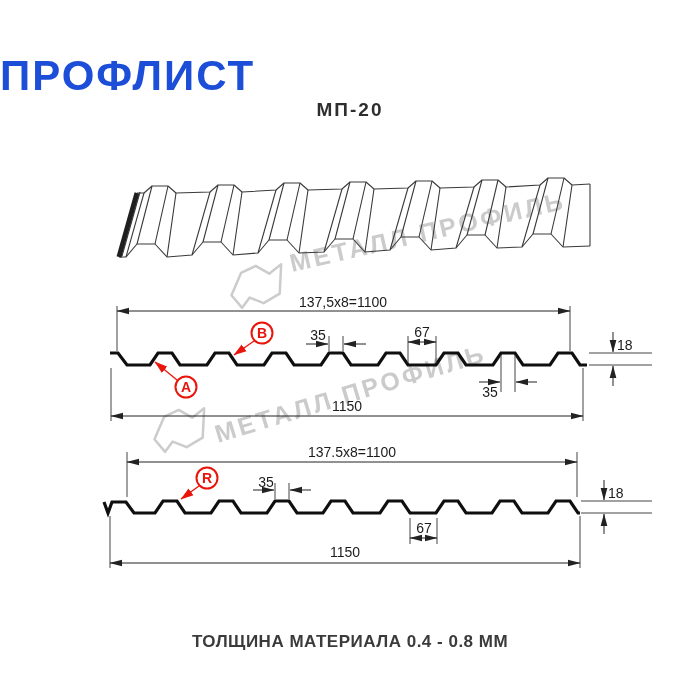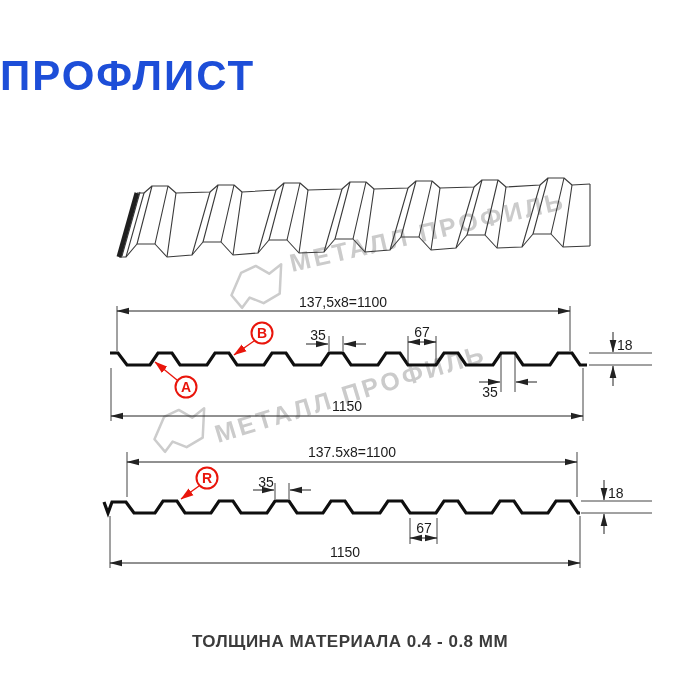--- a/index.html
+++ b/index.html
@@ -22,20 +22,21 @@
   .wm{stroke:#cccccc;stroke-width:2.5;fill:none;stroke-linejoin:round;}
   .wmtxt{font-family:"Liberation Sans",sans-serif;font-size:25px;font-weight:700;
          letter-spacing:3px;fill:#cbcbcb;}
 </style>
 </head>
 <body>
 
 <div class="page">
 
   <div class="title">ПРОФЛИСТ</div>
+  <div class="subtitle">МП-20</div>
 
   <svg class="drawing" width="700" height="700" viewBox="0 0 700 700">
     <defs>
       <marker id="dimArrow" viewBox="0 0 12 8" refX="11.5" refY="4" markerWidth="13" markerHeight="9" orient="auto-start-reverse">
           <path d="M12,4 L0,0.8 L0,7.2 Z" fill="#222"></path>
         </marker>
       <marker id="redArrow" viewBox="0 0 10 8" refX="9.5" refY="4" markerWidth="10" markerHeight="8" orient="auto">
           <path d="M10,4 L0,0.8 L0,7.2 Z" fill="#e9150b"></path>
         </marker>
     </defs>

